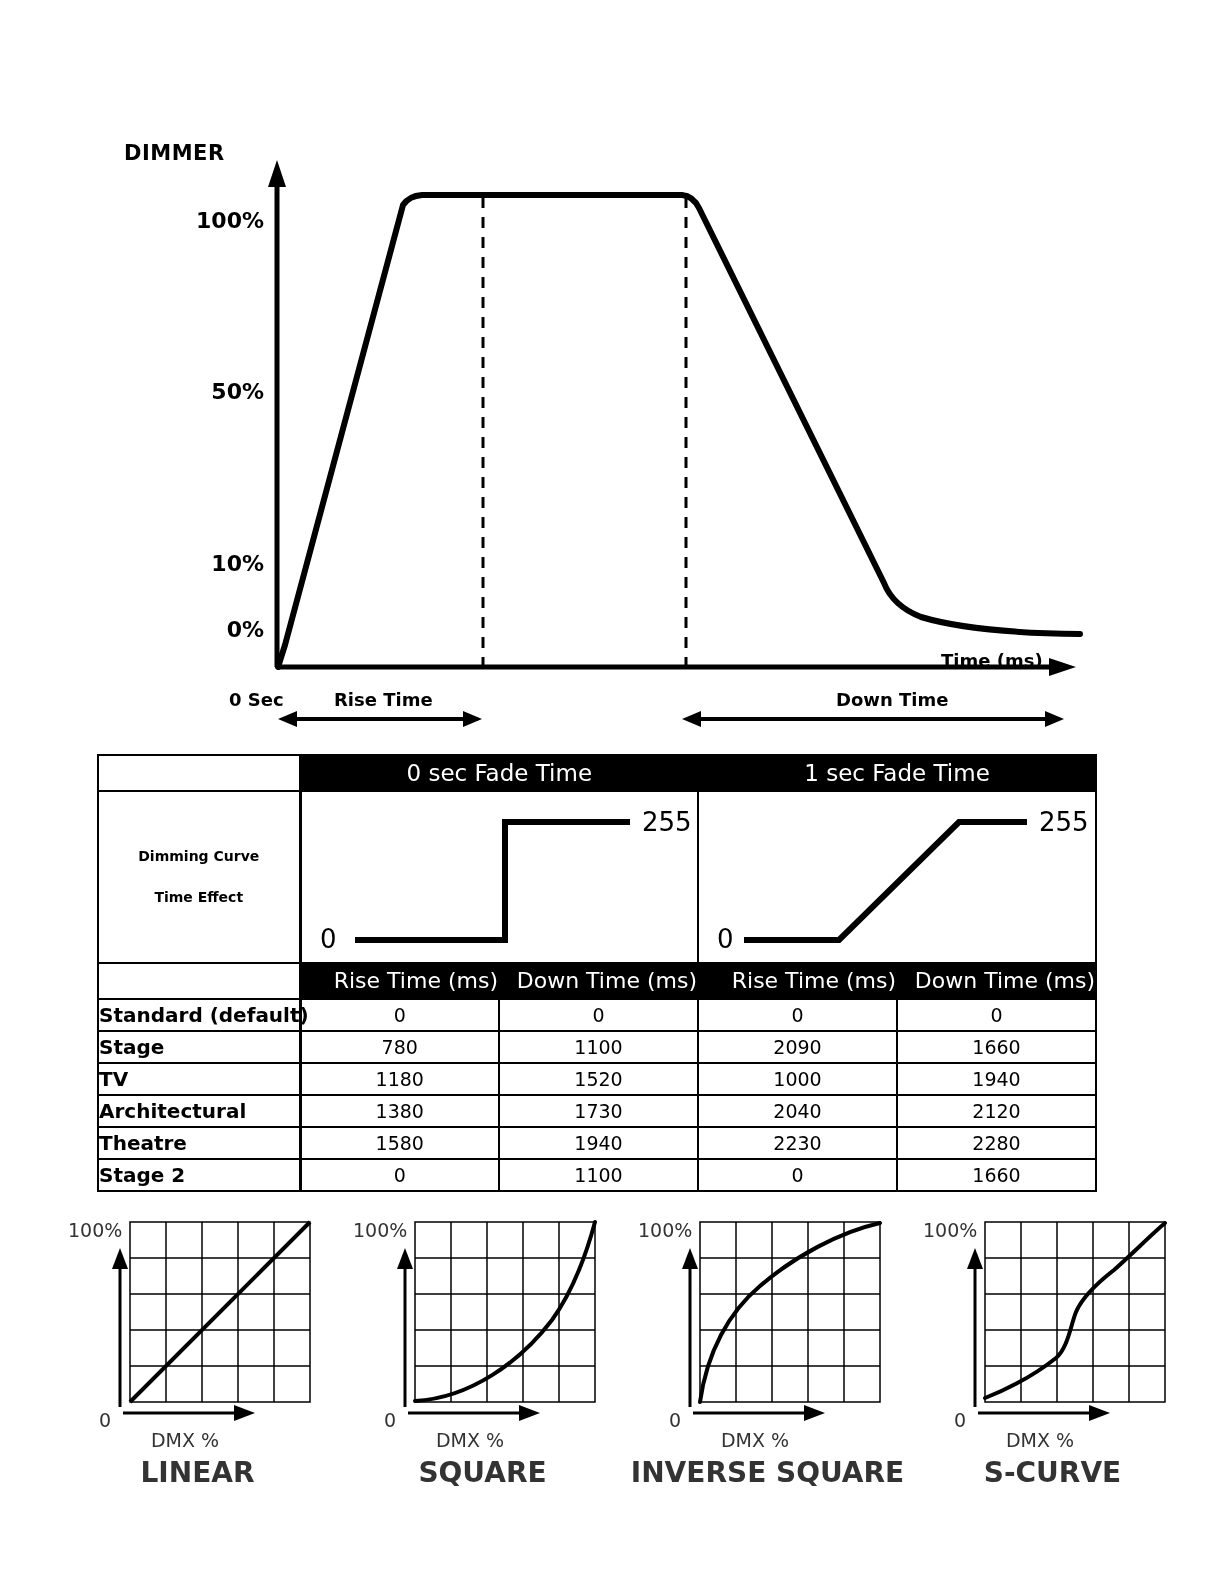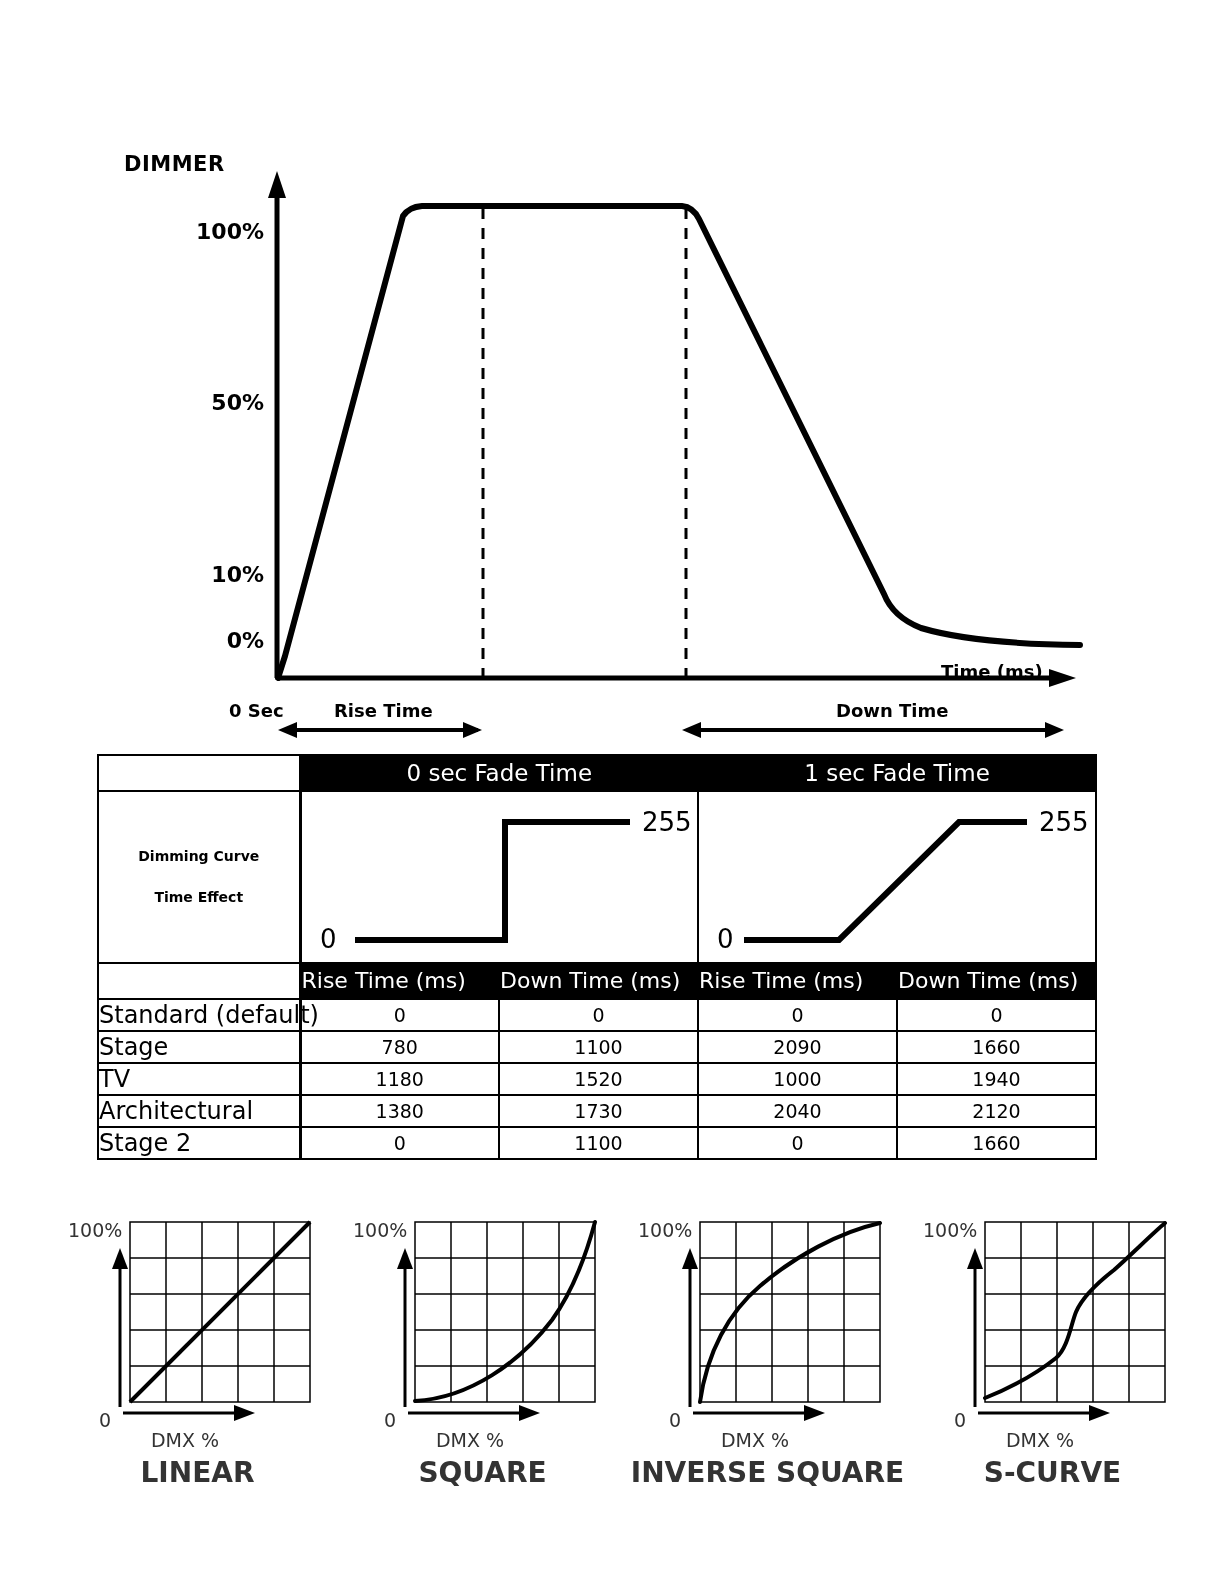--- a/index.html
+++ b/index.html
@@ -13,21 +13,21 @@
     position: relative;
     font-family: "DejaVu Sans", sans-serif;
     color: #000000;
     overflow: hidden;
   }
 
   
   #dimmer-graph {
     position: absolute;
     left: 0;
-    top: 16px;
+    top: 5px;
     width: 1225px;
     height: 745px;
   }
   #dimmer-graph svg { display: block; }
 
   .g-axis-title {
     font-family: "DejaVu Sans", sans-serif;
     font-weight: bold;
     font-size: 21px;
     letter-spacing: 0.5px;
@@ -91,32 +91,32 @@
     vertical-align: top;
     background: #fff;
   }
   .ramp-cell svg { display: block; }
 
   .subhdr {
     background: #000000;
     color: #ffffff;
     font-size: 22px;
     font-weight: normal;
-    text-align: left;
+    text-align: right;
     height: 34px;
     line-height: 34px;
     white-space: nowrap;
   }
   .subhdr-blank {
     background: #ffffff;
     border-right: 3px solid #000 !important;
   }
   td.rowhead {
-    font-size: 24px;
-    font-weight: normal;
+    font-size: 20px;
+    font-weight: bold;
     padding-left: 7px;
     height: 30px;
     white-space: nowrap;
     border-right: 3px solid #000 !important;
   }
   td.cellval {
     font-size: 19px;
     text-align: center;
     height: 30px;
   }
@@ -284,20 +284,27 @@
         <td class="cellval">1940</td>
       </tr>
       <tr>
         <td class="rowhead">Architectural</td>
         <td class="cellval">1380</td>
         <td class="cellval">1730</td>
         <td class="cellval">2040</td>
         <td class="cellval">2120</td>
       </tr>
       <tr>
+        <td class="rowhead">Theatre</td>
+        <td class="cellval">1580</td>
+        <td class="cellval">1940</td>
+        <td class="cellval">2230</td>
+        <td class="cellval">2280</td>
+      </tr>
+      <tr>
         <td class="rowhead">Stage 2</td>
         <td class="cellval">0</td>
         <td class="cellval">1100</td>
         <td class="cellval">0</td>
         <td class="cellval">1660</td>
       </tr>
     </tbody>
   </table>
 </div>
 

